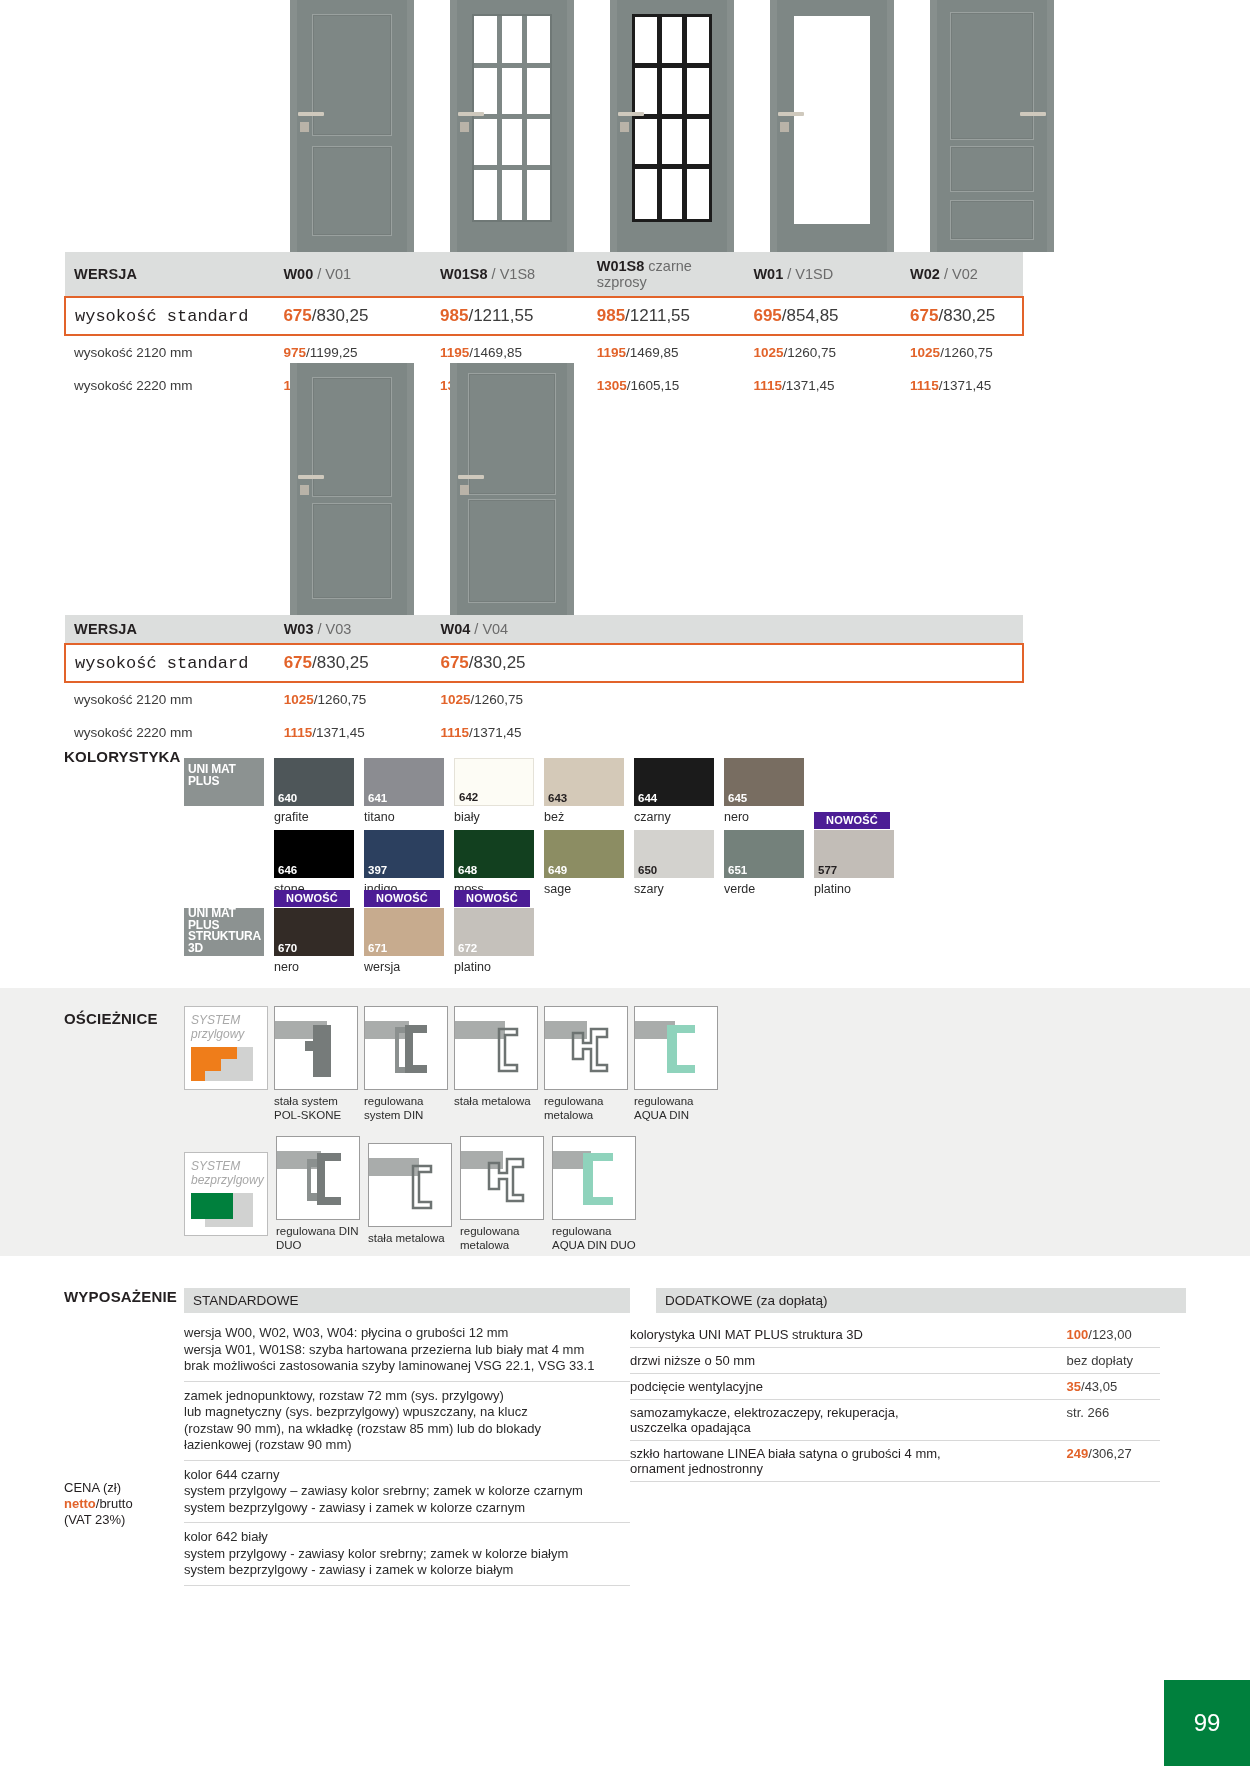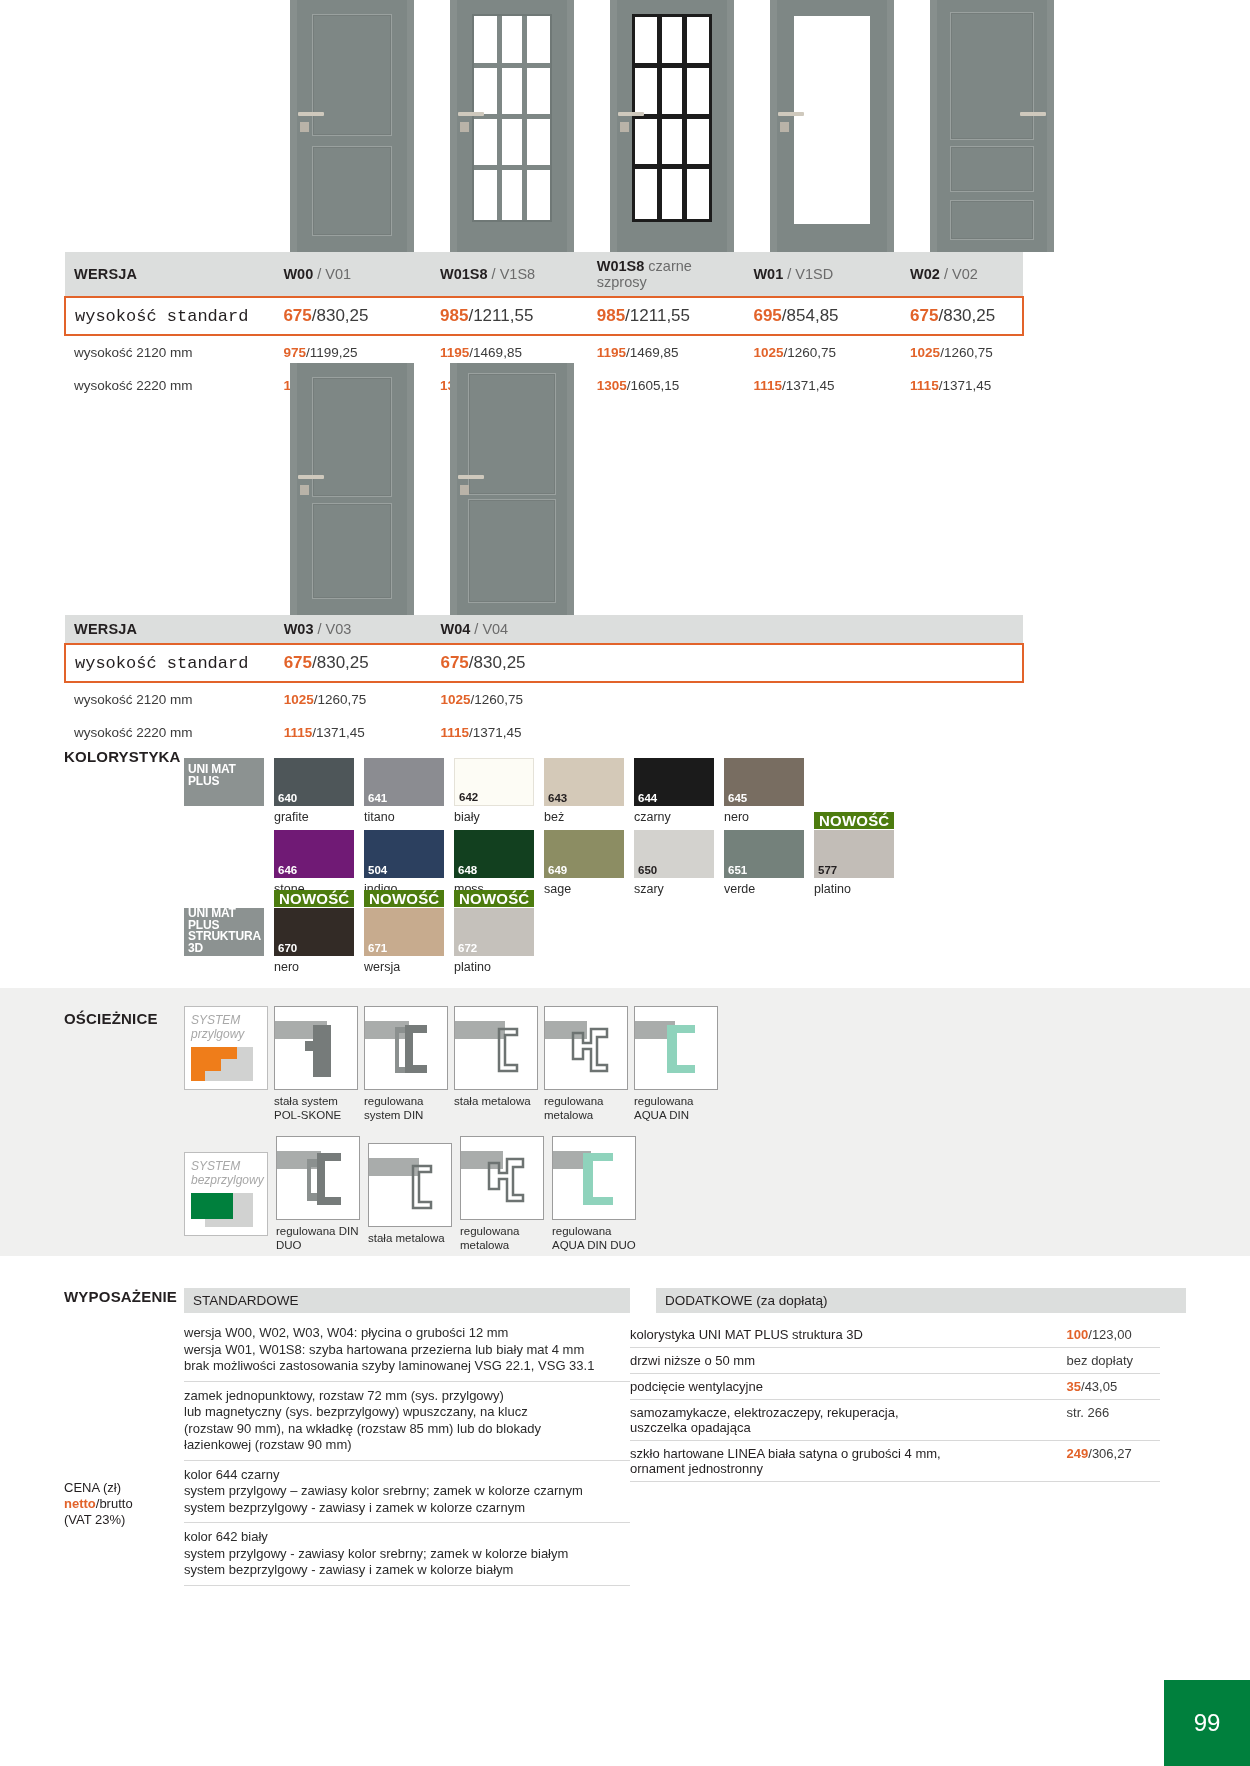--- a/index.html
+++ b/index.html
@@ -89,22 +89,22 @@
     width: 80px; height: 48px; background: #8c9291; position: relative;
   }
   .grp span {
     position: absolute; left: 4px; top: 6px; right: 2px;
     color: #fff; font-weight: 700; font-size: 12px; line-height: 11.5px;
     letter-spacing: -.2px;
   }
   .grp.low span { top: auto; bottom: 2px; }
   .nowosc {
     position: absolute; left: 0; top: -18px;
-    background: #4d7c0f; color: #fff; font-weight: 700;
-    font-size: 15px; padding: 2px 5px; line-height: 13px;
+    background: #4c1d95; color: #fff; font-weight: 700;
+    font-size: 11px; padding: 2px 12px; line-height: 13px;
     letter-spacing: .2px;
   }
   .struct3d { background-image: repeating-linear-gradient(90deg, rgba(255,255,255,.13) 0 2px, rgba(0,0,0,.05) 2px 4px); }
 
   
   .frames-band { background: #f0f0ef; }
   .fr-cell { width: 84px; }
   .fr-box {
     width: 84px; height: 84px; border: 1px solid #9c9c9c; background: #fff;
     position: relative; overflow: hidden;
@@ -330,28 +330,28 @@
             <span class="code" style="color:#ffffff">645</span>
           </div>
         <div class="sw-label">nero</div>
       </div>
     </div>
   </div>
 
   <div style="position:absolute; left:274px; top:830px;">
     <div class="swatch-grid">
       <div class="sw-cell">
-        <div class="sw" style="background:#701a75">
+        <div class="sw" style="background:#000000">
             <span class="code" style="color:#ffffff">646</span>
           </div>
         <div class="sw-label">stone</div>
       </div>
       <div class="sw-cell">
         <div class="sw" style="background:#2c405f">
-            <span class="code" style="color:#ffffff">504</span>
+            <span class="code" style="color:#ffffff">397</span>
           </div>
         <div class="sw-label">indigo</div>
       </div>
       <div class="sw-cell">
         <div class="sw" style="background:#12401f">
             <span class="code" style="color:#ffffff">648</span>
           </div>
         <div class="sw-label">moss</div>
       </div>
       <div class="sw-cell">

